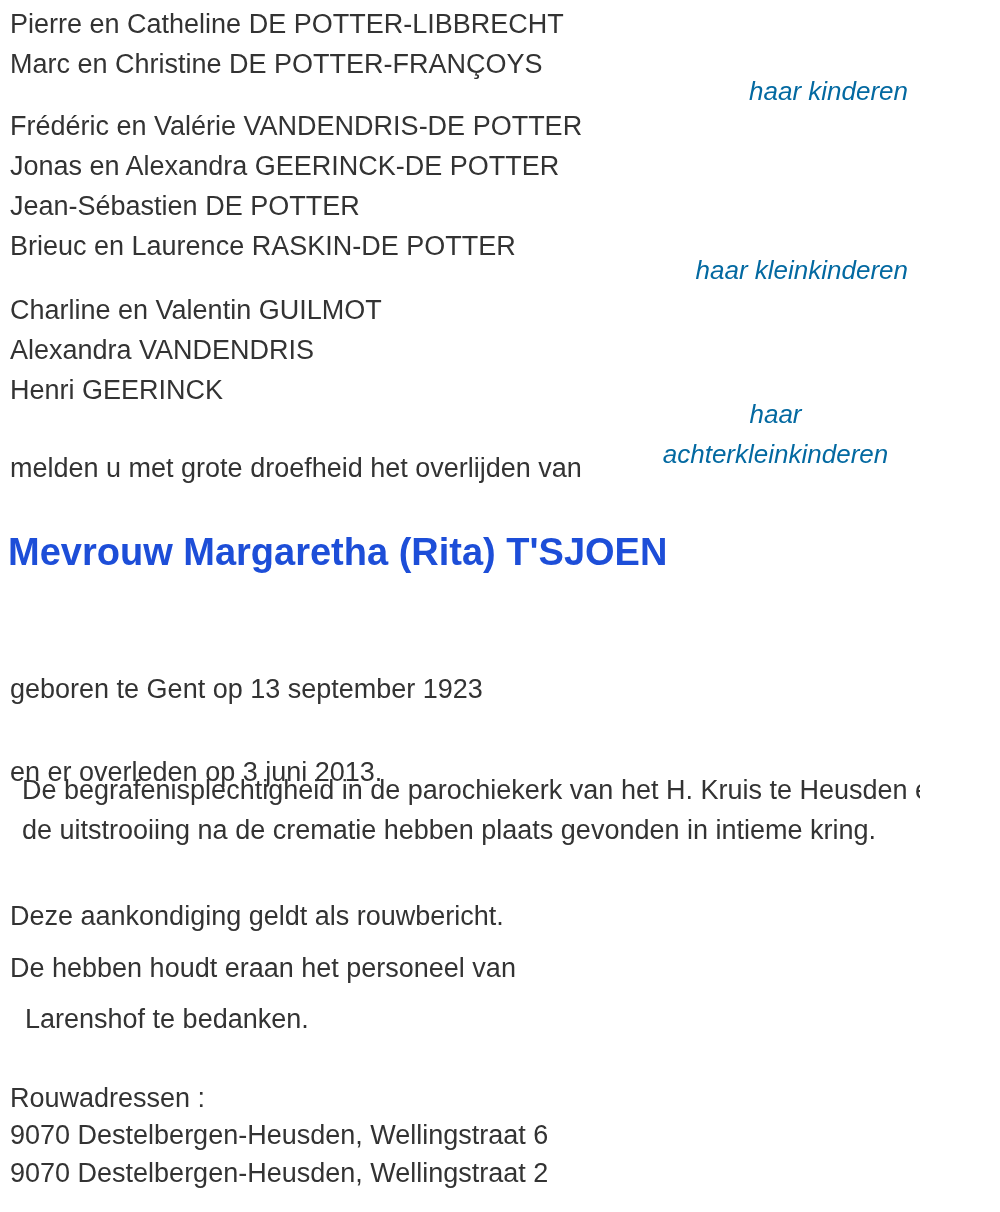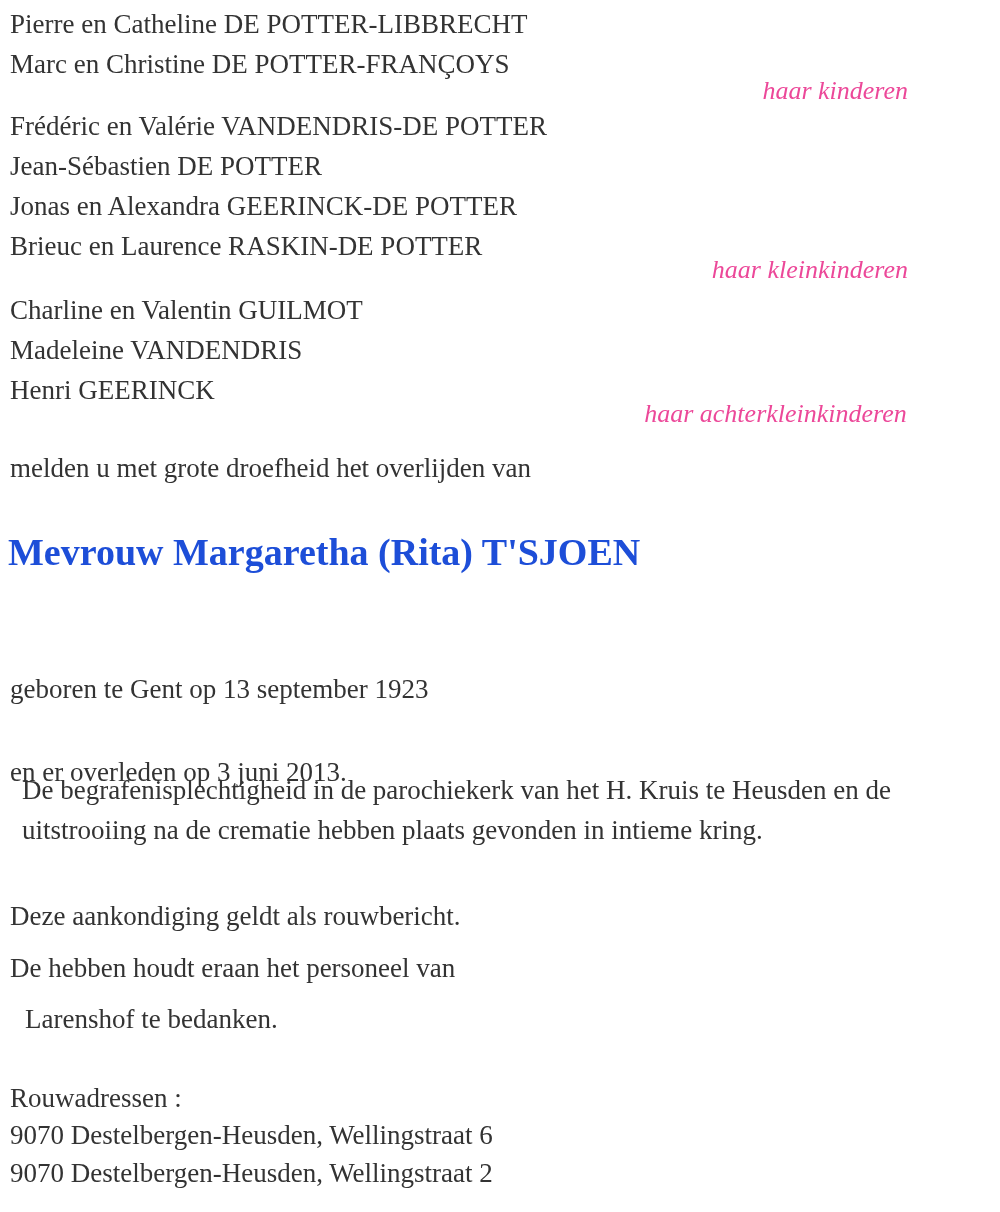--- a/index.html
+++ b/index.html
@@ -5,21 +5,21 @@
   html, body {
     margin: 0;
     padding: 0;
     background: #ffffff;
   }
   .page {
     position: relative;
     width: 920px;
     height: 1212px;
     background: #ffffff;
-    font-family: Liberation Serif, serif;
+    font-family: Liberation Sans, sans-serif;
     color: #333333;
     overflow: hidden;
   }
   .group {
     position: absolute;
     left: 10px;
     font-size: 27px;
     line-height: 40px;
     white-space: nowrap;
   }
@@ -30,21 +30,21 @@
     line-height: 40px;
     white-space: nowrap;
   }
   .rlabel {
     position: absolute;
     right: 12px;
     font-style: italic;
     font-size: 26px;
     line-height: 40px;
     text-align: right;
-    color: #ec4899;
+    color: #0369a1;
   }
   .wraplabel {
     width: 265px;
   }
   .para {
     position: absolute;
     left: 22px;
     width: 945px;
     font-size: 27px;
     line-height: 40px;
@@ -65,29 +65,29 @@
 <div class="page">
 
   <div class="group" style="top:4px;">
     <div>Pierre en Catheline DE POTTER-LIBBRECHT</div>
     <div>Marc en Christine DE POTTER-FRANÇOYS</div>
   </div>
   <div class="rlabel" style="top:71px;">haar kinderen</div>
 
   <div class="group" style="top:106px;">
     <div>Frédéric en Valérie VANDENDRIS-DE POTTER</div>
+    <div>Jonas en Alexandra GEERINCK-DE POTTER</div>
     <div>Jean-Sébastien DE POTTER</div>
-    <div>Jonas en Alexandra GEERINCK-DE POTTER</div>
     <div>Brieuc en Laurence RASKIN-DE POTTER</div>
   </div>
   <div class="rlabel" style="top:250px;">haar kleinkinderen</div>
 
   <div class="group" style="top:290px;">
     <div>Charline en Valentin GUILMOT</div>
-    <div>Madeleine VANDENDRIS</div>
+    <div>Alexandra VANDENDRIS</div>
     <div>Henri GEERINCK</div>
   </div>
   <div class="rlabel wraplabel" style="top:394px;text-align:center;">haar achterkleinkinderen</div>
 
   <div class="line" style="top:448px;">melden u met grote droefheid het overlijden van</div>
 
   <div class="title" style="top:528px;">Mevrouw Margaretha (Rita) T'SJOEN</div>
 
   <div class="line" style="top:669px;">geboren te Gent op 13 september 1923</div>
   <div class="line" style="top:752px;">en er overleden op 3 juni 2013.</div>

